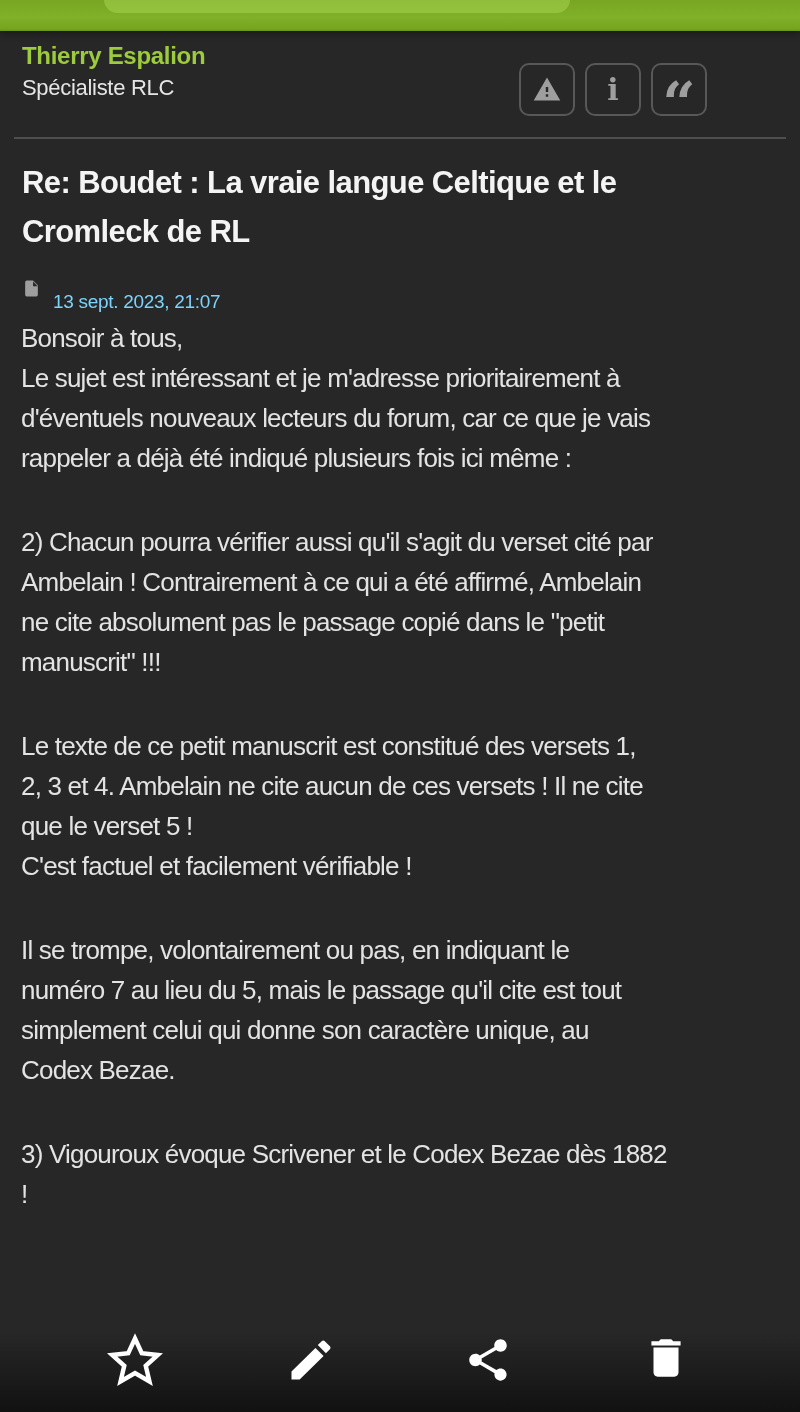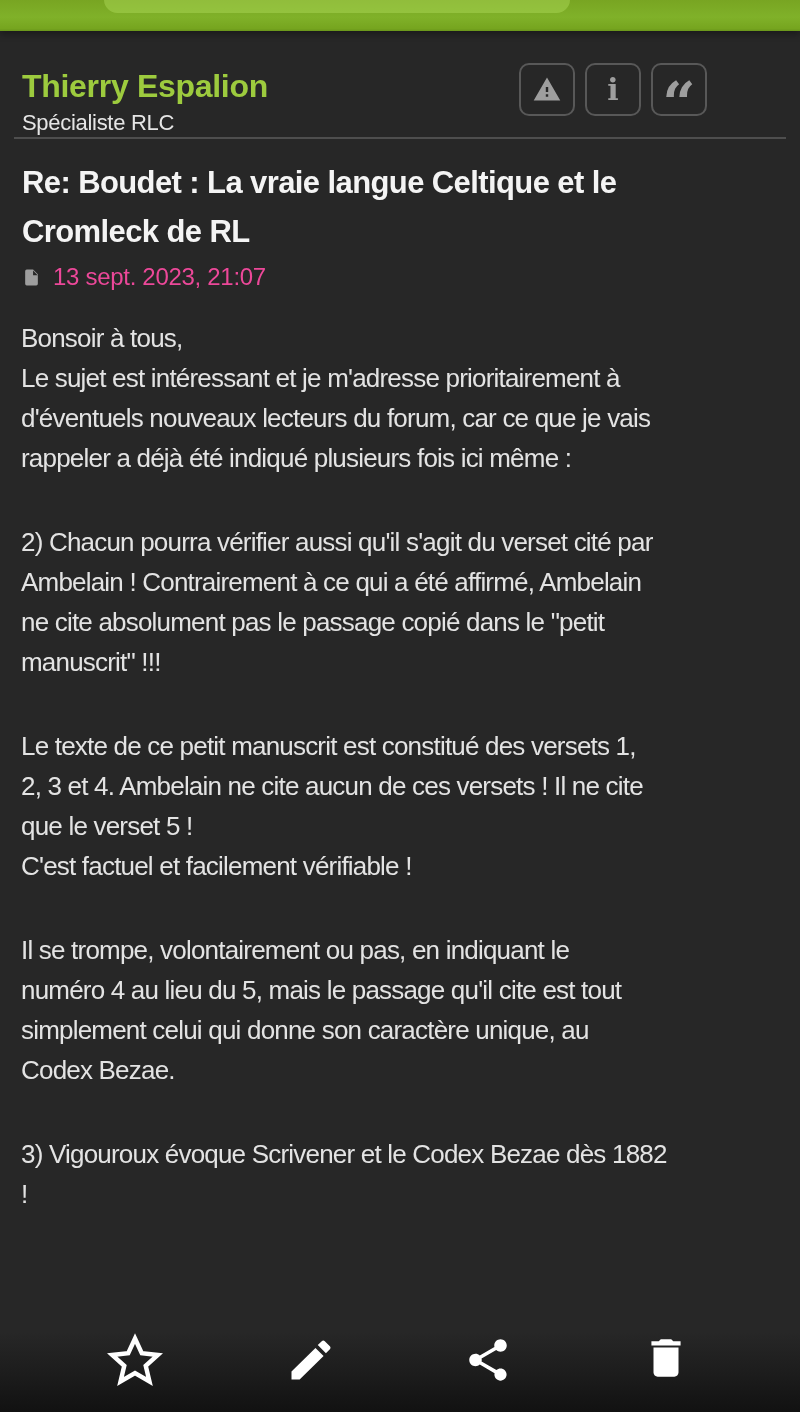--- a/index.html
+++ b/index.html
@@ -29,23 +29,23 @@
     position: absolute;
     top: -14px; left: 104px;
     width: 466px; height: 27px;
     border-radius: 18px;
     background: rgba(176, 219, 92, 0.45);
   }
 
   
   .post-header { position: absolute; top: 42px; left: 22px; right: 22px; }
   .author-name {
-    font-size: 32px; font-weight: bold;
+    font-size: 24px; font-weight: bold;
     color: #9dcb3e; letter-spacing: -0.3px;
-    cursor: pointer; display: inline-block; margin-top: 26px;
+    cursor: pointer; display: inline-block;
   }
   .author-role { margin-top: 5px; font-size: 22px; color: #e5e5e5; letter-spacing: -0.3px; }
 
   .header-actions {
     position: absolute; top: 63px; left: 519px;
     display: flex; gap: 10px; z-index: 2;
   }
   .hbtn {
     width: 56px; height: 53px;
     background: transparent;
@@ -79,21 +79,21 @@
     position: absolute; top: 158px; left: 22px; width: 758px;
     font-size: 31px; line-height: 49px; font-weight: bold;
     color: #f4f4f4; letter-spacing: -0.6px;
     white-space: pre-line;
   }
   .date-row {
     position: absolute; top: 263px; left: 22px;
     display: flex; align-items: center; gap: 12px;
   }
   .date-row svg { display: block; }
-  .post-date { font-size: 24px; color: #ec4899; letter-spacing: -0.3px; }
+  .post-date { font-size: 19px; color: #7dd3fc; letter-spacing: -0.3px; margin-top: 28px; }
 
   
   .post-body {
     position: absolute; top: 318px; left: 21px; width: 770px;
     font-size: 26px; line-height: 40px;
     letter-spacing: -0.8px;
     color: #e3e3e3;
   }
   .post-body p { white-space: pre-line; margin: 0 0 44px 0; }
 
@@ -167,21 +167,21 @@
 rappeler a déjà été indiqué plusieurs fois ici même :</p>
     <p>2) Chacun pourra vérifier aussi qu'il s'agit du verset cité par
 Ambelain ! Contrairement à ce qui a été affirmé, Ambelain
 ne cite absolument pas le passage copié dans le "petit
 manuscrit" !!!</p>
     <p>Le texte de ce petit manuscrit est constitué des versets 1,
 2, 3 et 4. Ambelain ne cite aucun de ces versets ! Il ne cite
 que le verset 5 !
 C'est factuel et facilement vérifiable !</p>
     <p>Il se trompe, volontairement ou pas, en indiquant le
-numéro 4 au lieu du 5, mais le passage qu'il cite est tout
+numéro 7 au lieu du 5, mais le passage qu'il cite est tout
 simplement celui qui donne son caractère unique, au
 Codex Bezae.</p>
     <p>3) Vigouroux évoque Scrivener et le Codex Bezae dès 1882
 !</p>
   </div>
 
   <div class="bottom-fade"></div>
 
   <button class="tbtn tbtn-star">
     <span>

